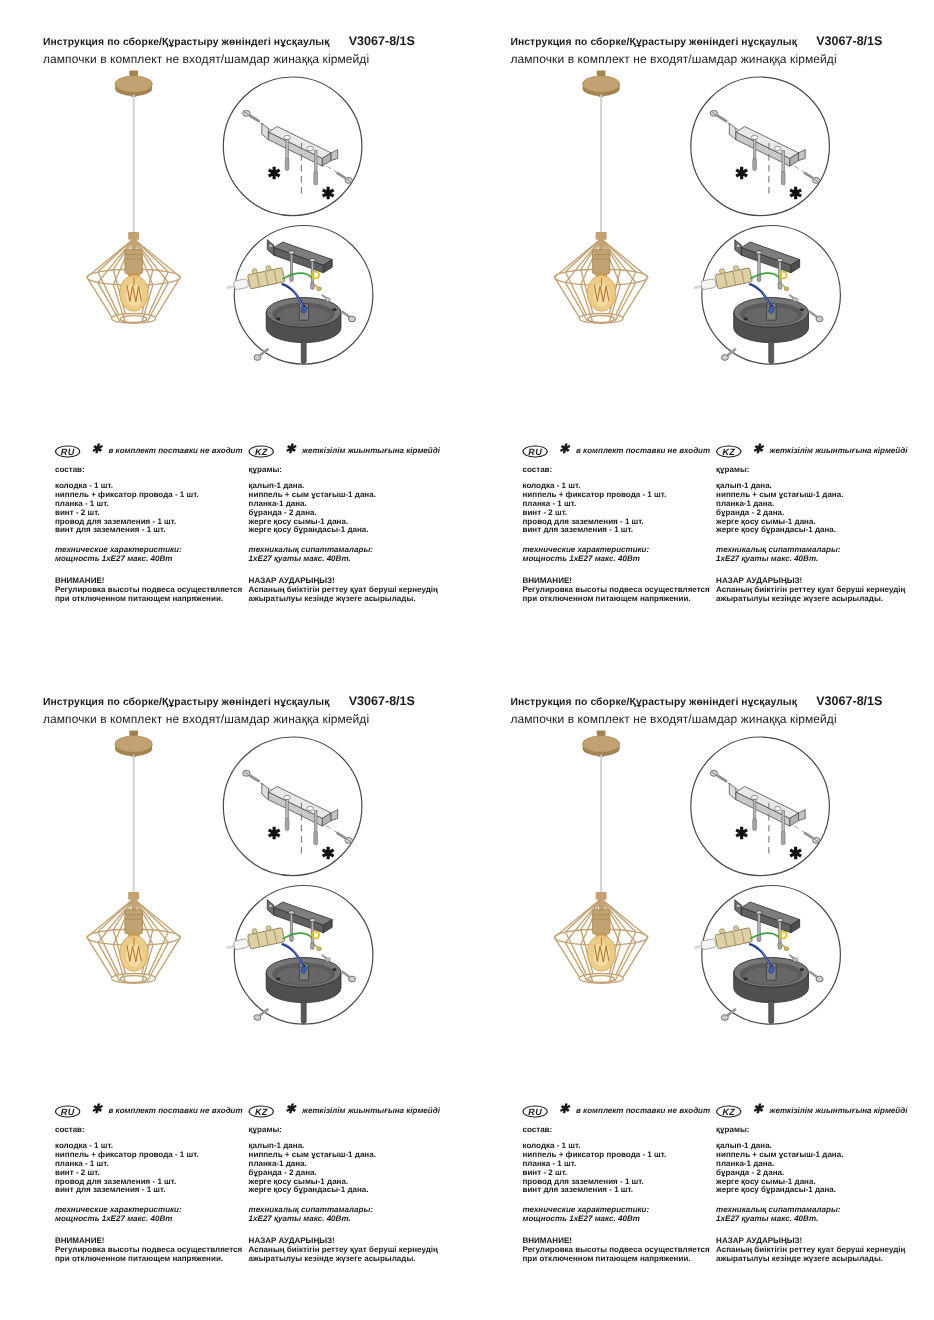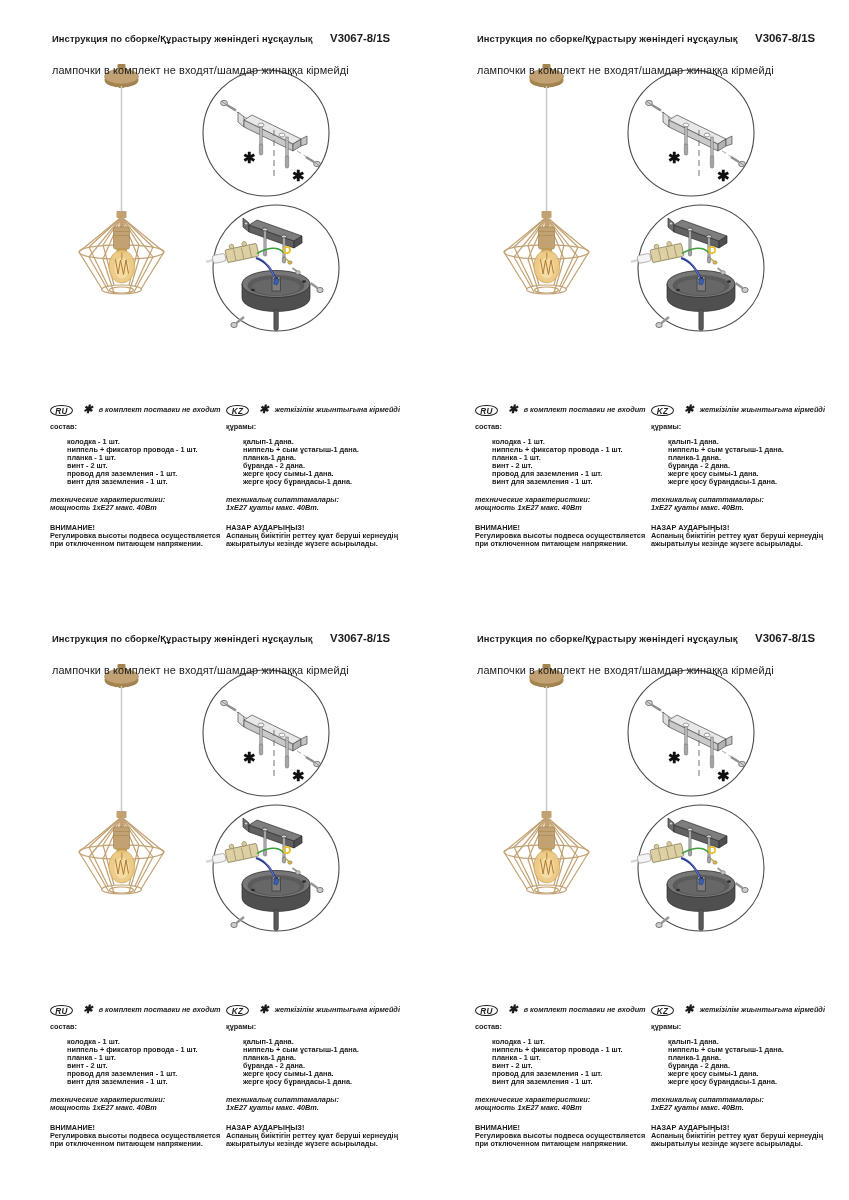--- a/index.html
+++ b/index.html
@@ -6,39 +6,39 @@
   body{width:849px;height:1200px;overflow:hidden;position:relative;
        font-family:"Liberation Sans",sans-serif;color:#1b1b1b;
        -webkit-font-smoothing:antialiased;}
   #sheet{position:absolute;left:0;top:0;width:849px;height:1200px;}
   .q{position:absolute;width:424px;height:600px;background:#fff;}
   #sheet .q:nth-of-type(1){left:0;top:0;}
   #sheet .q:nth-of-type(2){left:425px;top:0;}
   #sheet .q:nth-of-type(3){left:0;top:600px;}
   #sheet .q:nth-of-type(4){left:425px;top:600px;}
 
-  .hdr{position:absolute;left:52px;top:28px;white-space:nowrap;}
+  .hdr{position:absolute;left:39px;top:28px;white-space:nowrap;}
   .hdr-title{font-weight:bold;font-size:9.4px;letter-spacing:.1px;}
   .hdr-model{font-weight:bold;font-size:11.4px;margin-left:13px;}
-  .hdr-sub{font-size:10.9px;margin-top:18px;letter-spacing:.1px;}
+  .hdr-sub{font-size:10.9px;margin-top:2px;letter-spacing:.1px;}
 
   .illus{position:absolute;left:0;top:0;width:424px;height:600px;}
 
   .col{position:absolute;top:404px;width:196px;font-size:7.3px;font-weight:bold;
        line-height:8.1px;white-space:nowrap;}
   .col-ru{left:50px;}
   .col-kz{left:226px;}
   .badge-row{position:absolute;left:0;top:0;display:flex;align-items:center;height:13px;font-style:italic;}
   .badge{display:inline-block;width:23px;height:11.5px;border:1.4px solid #1b1b1b;
          border-radius:50%;text-align:center;line-height:11px;font-size:8.2px;
          font-weight:bold;letter-spacing:.3px;box-sizing:border-box;}
   .star{font-size:11.5px;margin:0 6px 0 10px;position:relative;top:-1px;}
   .note{font-size:7.3px;}
   .list-title{position:absolute;left:0;top:19px;text-align:center;}
-  .items{position:absolute;left:17px;top:34px;}
+  .items{position:absolute;left:0;top:34px;}
   .specs{position:absolute;left:0;top:92px;font-style:italic;}
   .warn{position:absolute;left:0;top:120px;}
   .warn-title{margin-bottom:0;}
 
   
   .s-gold{stroke:var(--c-gold);stroke-width:1.2;fill:none;}
   .f-gold{fill:var(--c-gold);}
   .f-golddk{fill:var(--c-gold-dark);}
   .ast{font-family:"Liberation Sans",sans-serif;font-weight:bold;font-size:15px;fill:#101010;}
 </style>

